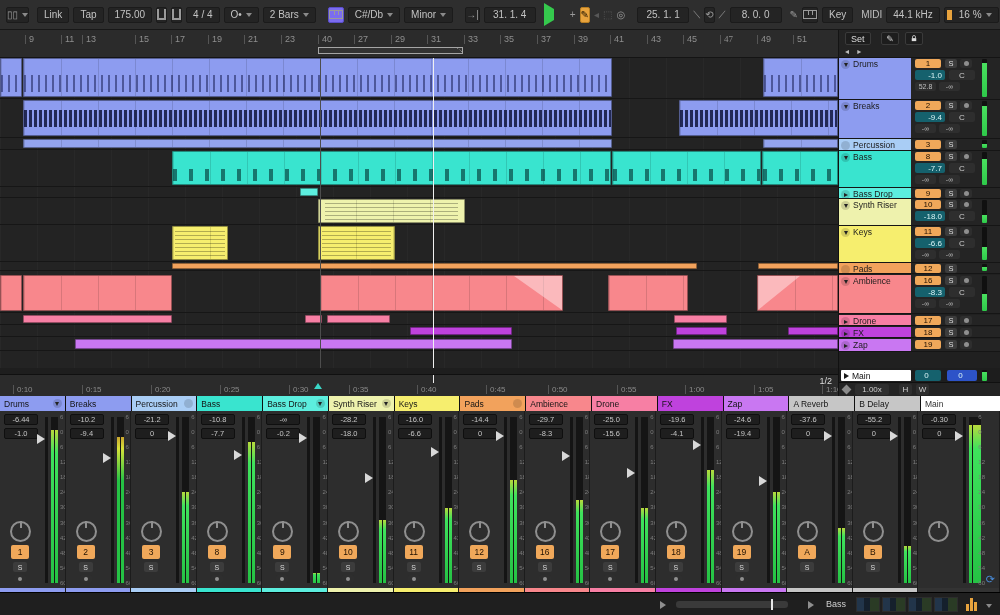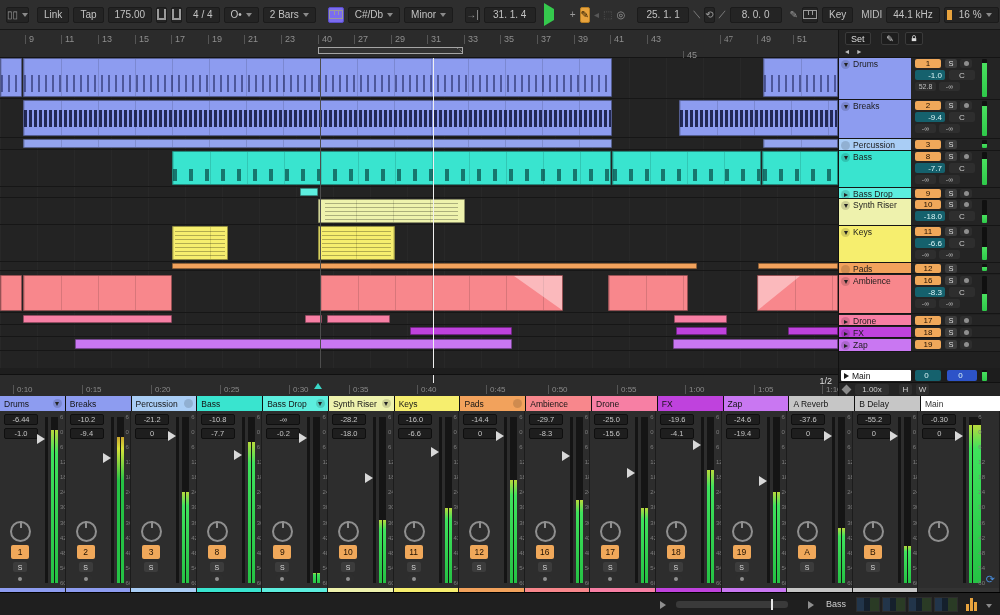--- a/index.html
+++ b/index.html
@@ -213,37 +213,37 @@
         <span style="margin-left:8px">16 %</span>
         <span class="caret"></span>
       </span>
     <span class="tsep"></span>
 
   </div>
 
   <div class="bar-ruler" id="bar-ruler">
       <span class="btick" style="left: 25px;">9</span>
       <span class="btick" style="left: 61px;">11</span>
-      <span class="btick" style="left: 98px;">13</span>
+      <span class="btick" style="left: 82px;">13</span>
       <span class="btick" style="left: 135px;">15</span>
       <span class="btick" style="left: 171px;">17</span>
       <span class="btick" style="left: 208px;">19</span>
       <span class="btick" style="left: 244px;">21</span>
       <span class="btick" style="left: 281px;">23</span>
       <span class="btick" style="left: 318px;">40</span>
       <span class="btick" style="left: 354px;">27</span>
       <span class="btick" style="left: 391px;">29</span>
       <span class="btick" style="left: 427px;">31</span>
       <span class="btick" style="left: 464px;">33</span>
       <span class="btick" style="left: 500px;">35</span>
       <span class="btick" style="left: 537px;">37</span>
       <span class="btick" style="left: 574px;">39</span>
       <span class="btick" style="left: 610px;">41</span>
       <span class="btick" style="left: 647px;">43</span>
-      <span class="btick" style="left: 683px; margin-top: 16px;">45</span>
+      <span class="btick" style="left: 683px;">45</span>
       <span class="btick" style="left: 720px; font-family: Liberation Serif, serif;">47</span>
       <span class="btick" style="left: 757px;">49</span>
       <span class="btick" style="left: 793px;">51</span>
       <div class="loop-brace" style="left: 318px; width: 145px;"></div>
     </div>
   <div class="set-cluster">
     <span class="set-box" style="left:6px;top:2px">Set</span>
     <span class="set-box" style="left:42px;top:2px;width:18px">✎</span>
     <span class="set-box" style="left:66px;top:2px;width:18px">
       <svg width="8" height="9" viewBox="0 0 8 9">

